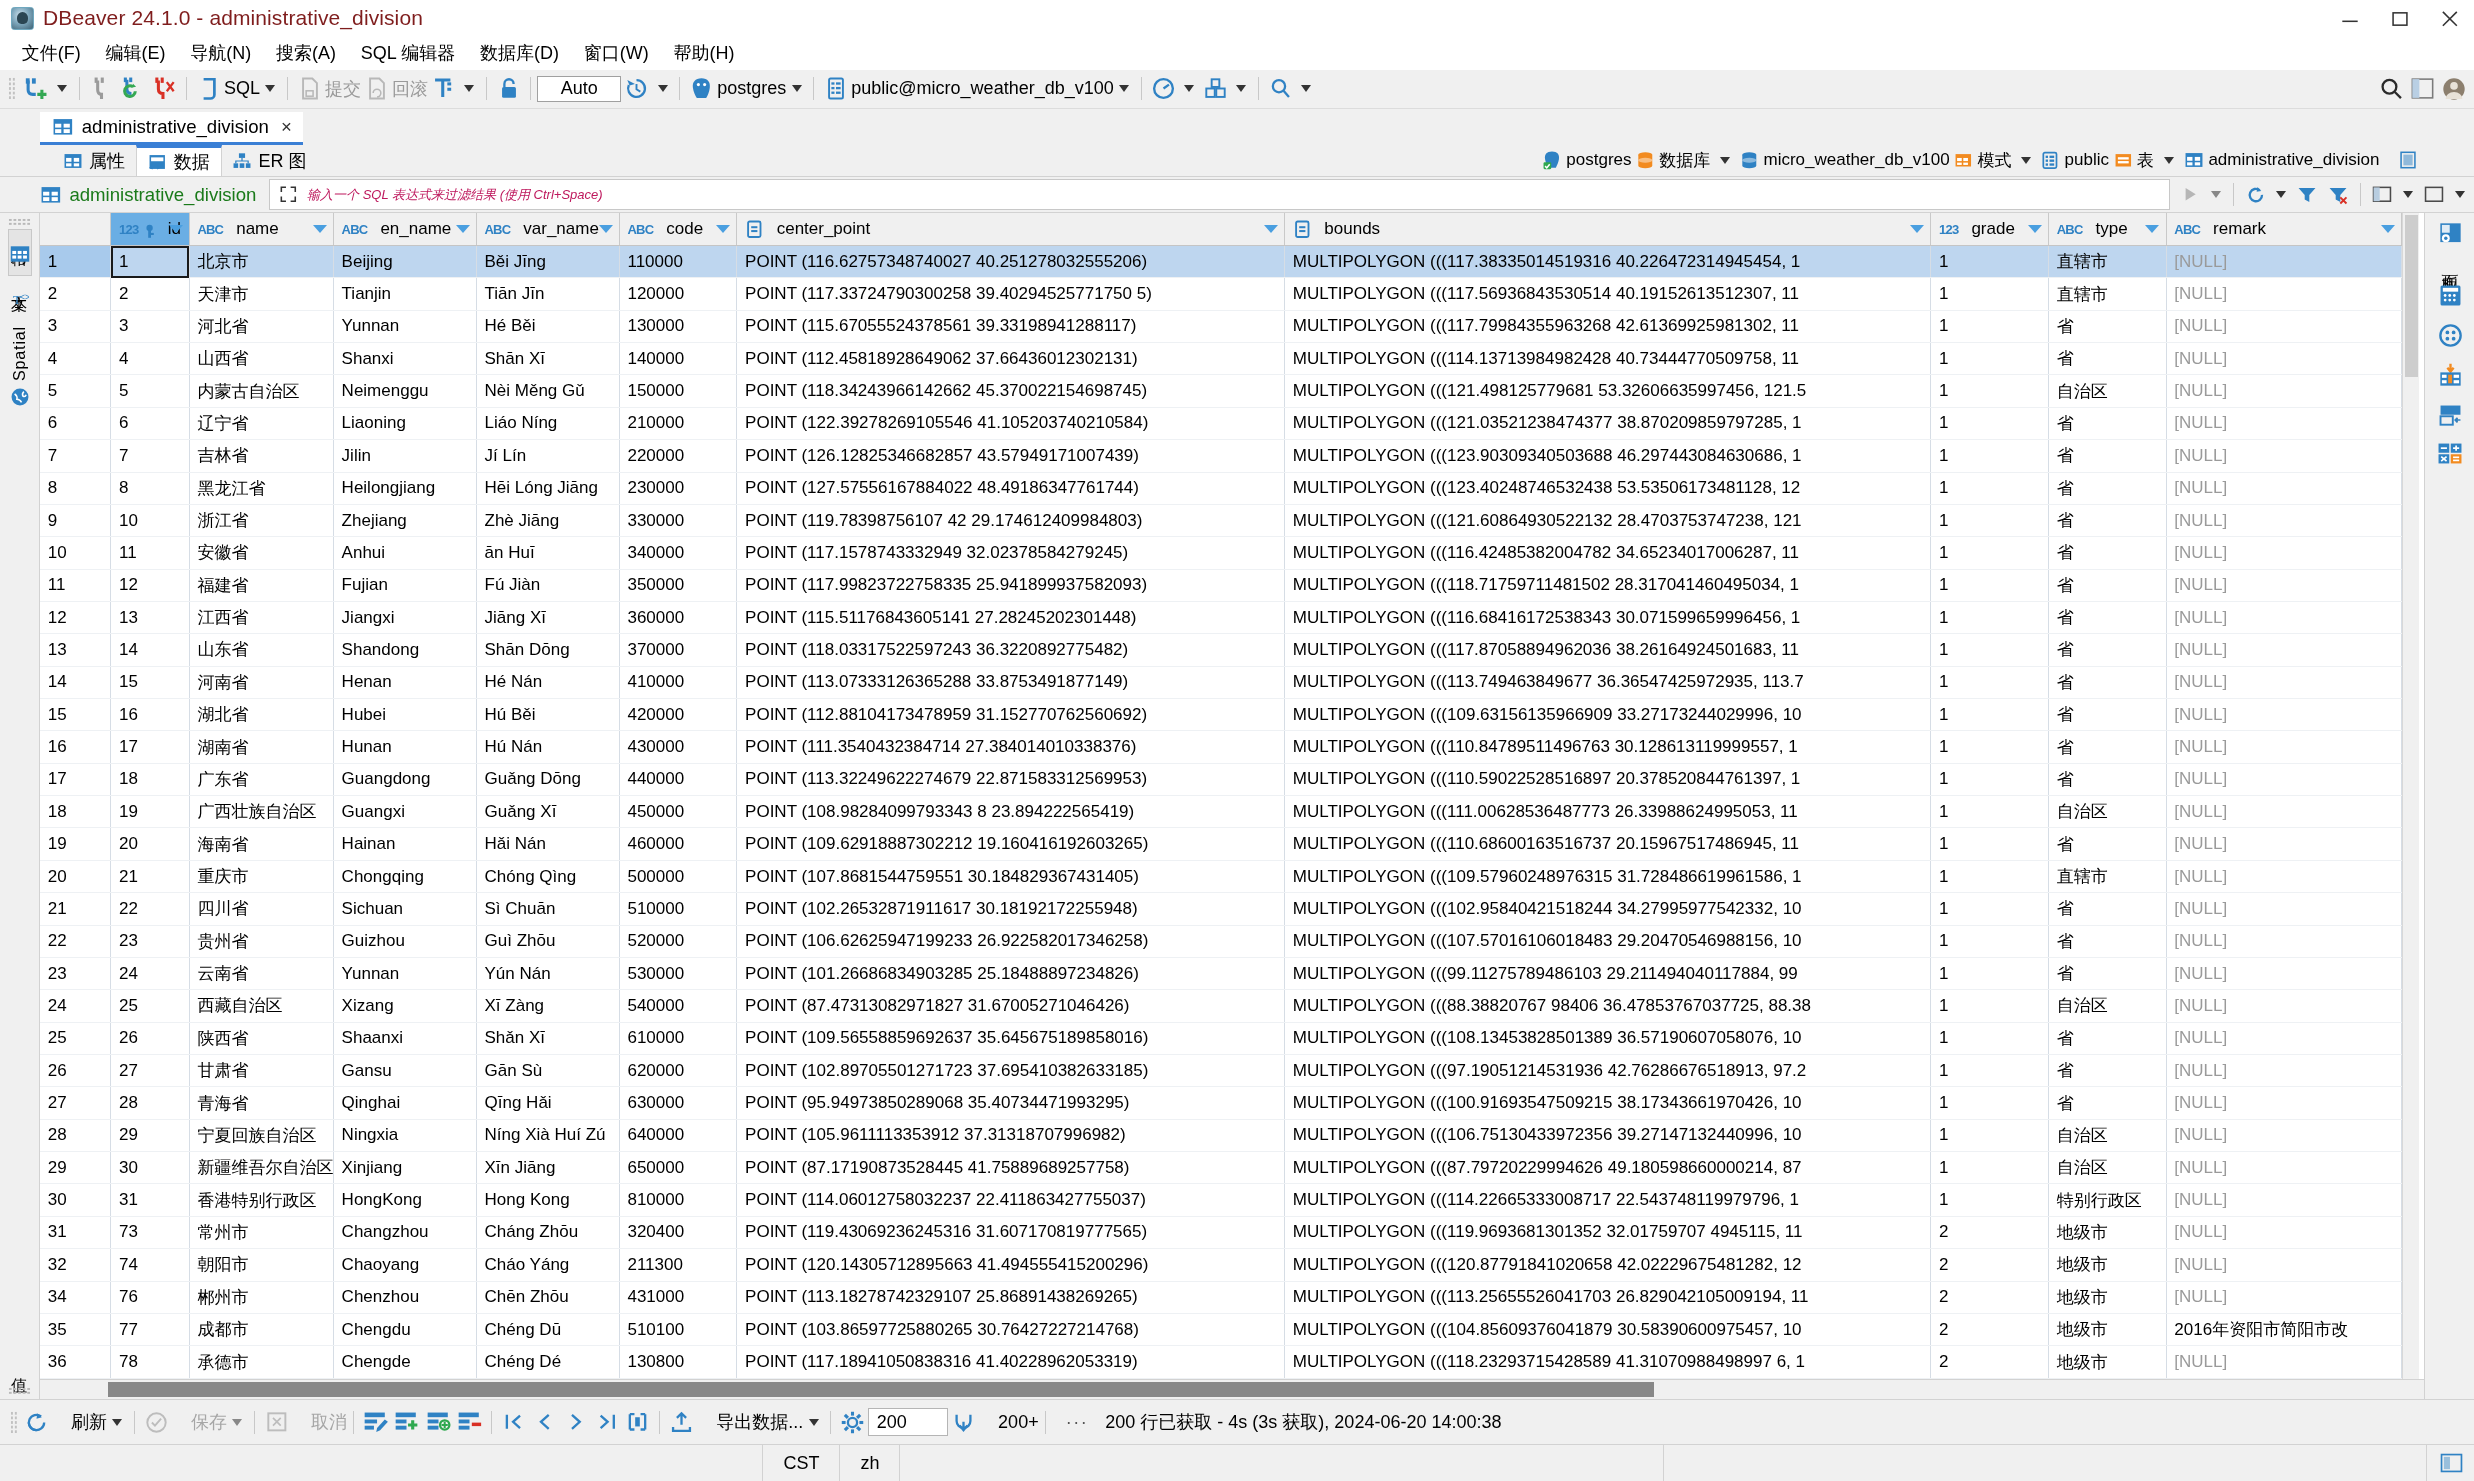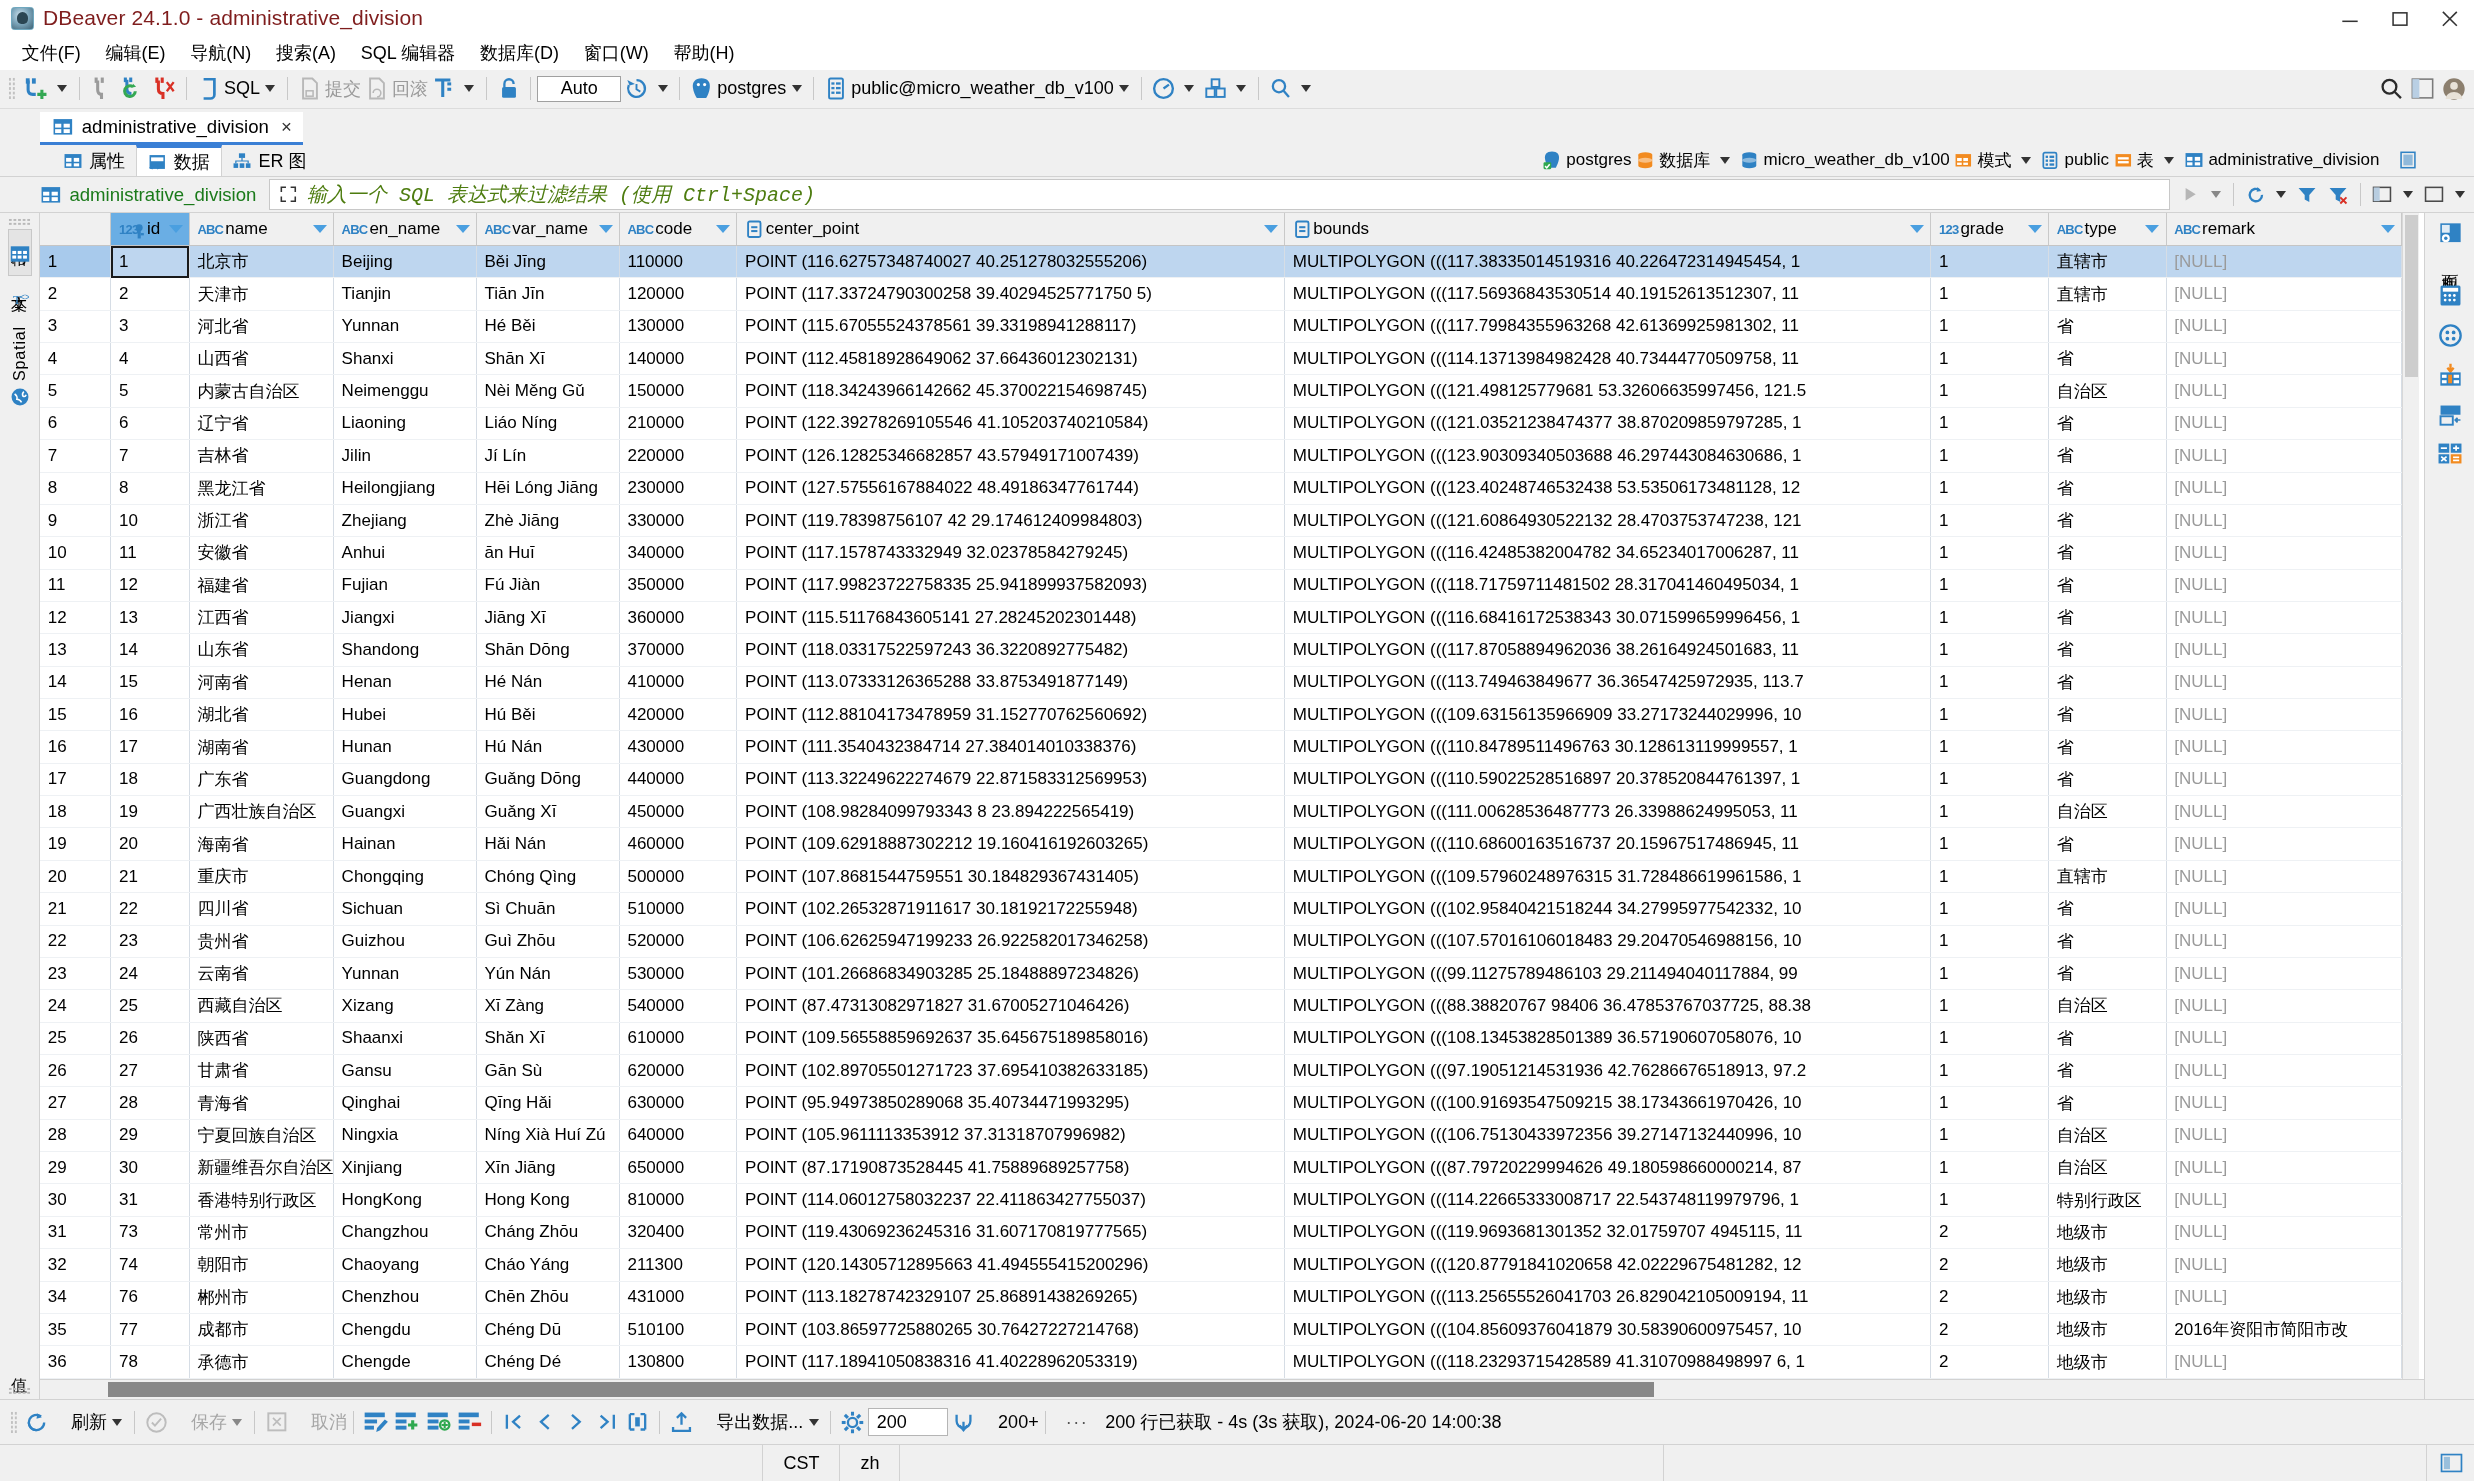--- a/index.html
+++ b/index.html
@@ -73,22 +73,22 @@
           font-size:18px; color:#000; background:#f0f0f0; }
   .stab.active { background:#fff; border-top:3.1px solid #3a7fd5; border-left:0.8px solid #d2d2d2;
                  border-right:0.8px solid #d2d2d2; }
 
   
   .filterbar { height:36px; background:#f0f0f0; display:flex; align-items:center; flex:none;
                padding-left:40px; border-bottom:0.8px solid #d2d2d2; }
   .fb-name { font-size:18.6px; color:#1a7a1a; margin-left:7.7px; margin-right:12.4px; white-space:nowrap;}
   .fb-input { flex:1; height:31px; background:#fff; border:0.8px solid #c8c8c8; display:flex;
               align-items:center; gap:9.3px; padding:0 9.3px; }
-  .fb-placeholder { font-size:20px; color:#4d7c0f; font-style:italic; white-space:nowrap;
-                    overflow:hidden; text-overflow:ellipsis;font-family:Liberation Mono, monospace; }
+  .fb-placeholder { font-size:13px; color:#be185d; font-style:italic; white-space:nowrap;
+                    overflow:hidden; text-overflow:ellipsis; }
   .fb-tools { display:flex; align-items:center; padding:0 4.6px; }
 
   
   .bodyrow { flex:1; display:flex; min-height:0; }
   .vrail { width:40px; background:#f0f0f0; display:flex; flex-direction:column;
            align-items:center; flex:none; border-right:0.8px solid #d2d2d2; position:relative; }
   .vrail.right { border-right:none; border-left:0.8px solid #d2d2d2; width:51px; }
   .vrail .grip { width:23px; height:7px; margin:4.6px 0;
         background-image:radial-gradient(#b9b9b9 38%, transparent 40%); background-size:4.6px 3.9px;}
   .vitem { display:flex; flex-direction:column; align-items:center; padding:6.2px 0 10.8px; }
@@ -103,21 +103,21 @@
   .gridscroll { flex:1; position:relative; overflow:hidden; display:flex; }
   table.dg { border-collapse:collapse; table-layout:fixed; font-size:17px; width:2362px; }
   table.dg th, table.dg td { padding:0 7.7px; height:31px; border-right:0.8px solid #d6dde5;
        border-bottom:0.8px solid #eef1f4; white-space:nowrap; overflow:hidden; text-align:left;
        font-weight:normal; }
   table.dg thead th { background:#f0f0f0; border-bottom:0.8px solid #c5c5c5; height:32.5px;
        border-right:0.8px solid #c9c9c9; position:relative; }
   th.rowhdr, td.rowhdr { width:56px; text-align:right; padding-right:10.8px; background:#f0f0f0;
        border-right:0.8px solid #c5c5c5; color:#000; }
   thead th.rowhdr { background:#f0f0f0; }
-  .thinner { display:flex; align-items:center; gap:2px; height:100%; }
+  .thinner { display:flex; align-items:center; gap:13px; height:100%; }
   .thinner .lbl { font-size:17px;text-align:right; }
   .thsort { position:absolute; right:6.2px; top:50%; transform:translateY(-50%);
             width:0;height:0;border-left:7px solid transparent;border-right:7px solid transparent;
             border-top:8.5px solid #4a9fe0; }
   th.sel-col { background:#6aaee4 !important; }
   tr.alt td { background:#eaf0f8; }
   tr.row td { background:#ffffff; }
   tr.selrow td { background:#bed6ef !important; }
   tr.selrow td.rowhdr { background:#a8caec !important; }
   td.num { text-align:right; }

